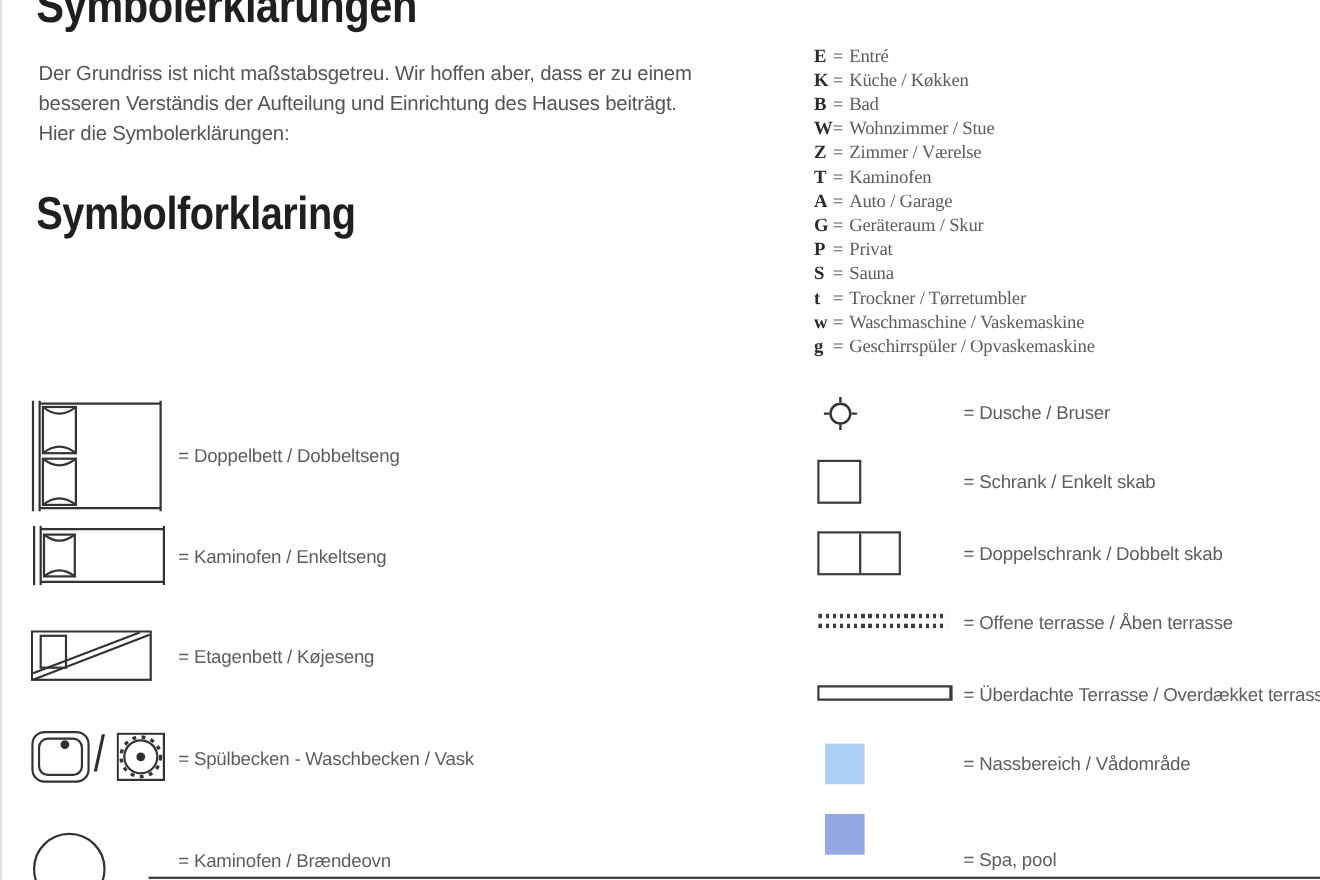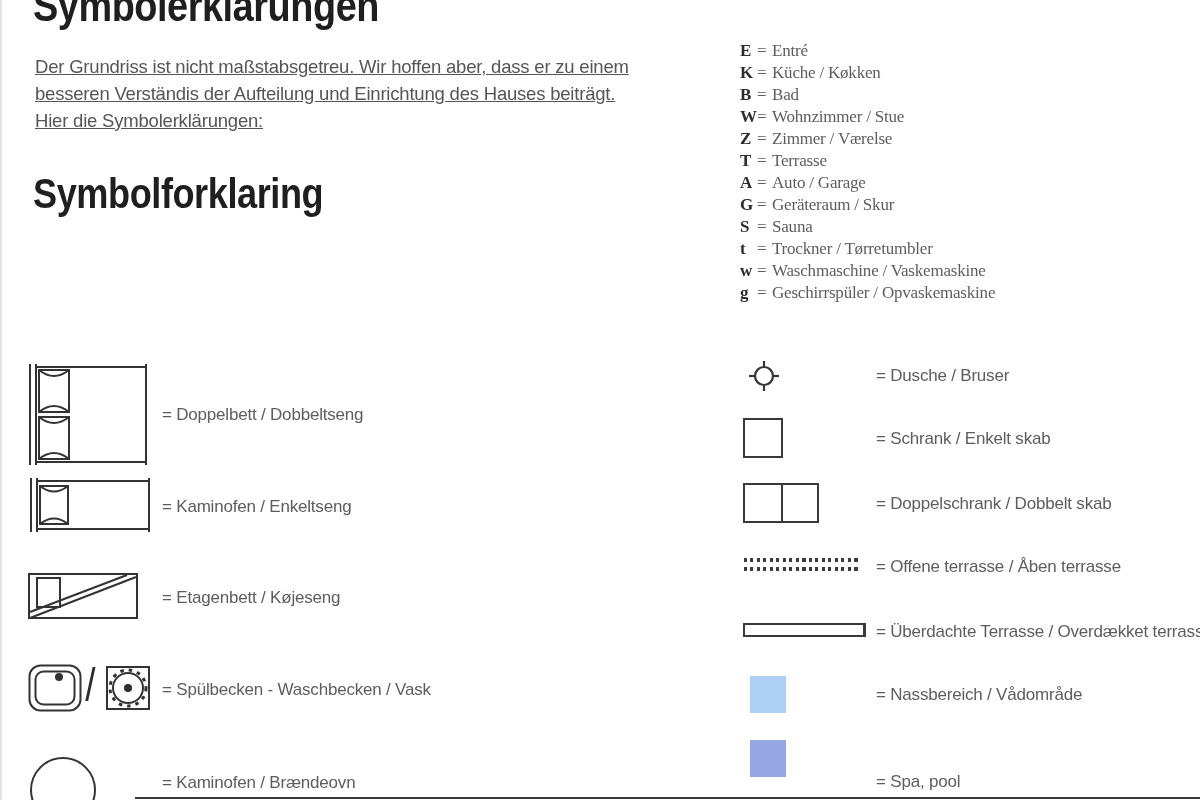--- a/index.html
+++ b/index.html
@@ -15,21 +15,21 @@
     font-size:44px;font-weight:bold;color:#1f1f1f;letter-spacing:-0.5px;
     transform:scaleX(0.86);transform-origin:0 0;white-space:nowrap;
   }
   .h2{
     position:absolute;left:33px;top:170px;margin:0;
     font-size:42px;font-weight:bold;color:#1f1f1f;letter-spacing:-0.5px;
     transform:scaleX(0.86);transform-origin:0 0;white-space:nowrap;
   }
   .para{
     position:absolute;margin:0;font-size:18.5px;line-height:27px;color:#555;
-    letter-spacing:-0.2px;white-space:pre-line;text-decoration:underline;
+    letter-spacing:-0.2px;white-space:pre-line;
   }
   #intro-de{left:35px;top:53px;width:620px;}
   #intro-da{left:35px;top:244px;width:660px;}
 
   .sym-label{
     position:absolute;font-size:17px;color:#5d5d5d;letter-spacing:-0.2px;white-space:nowrap;
   }
 
   
   .abs{position:absolute;}
@@ -128,23 +128,24 @@
 
   <div class="stove-circle"></div>
   <div class="sym-label" style="left:162px;top:773px">= Kaminofen / Brændeovn</div>
 
   <div id="letters">
     <div class="letter-row"><span class="lt">E</span><span class="eq">=</span><span class="lb">Entré</span></div>
     <div class="letter-row"><span class="lt">K</span><span class="eq">=</span><span class="lb">Küche / Køkken</span></div>
     <div class="letter-row"><span class="lt">B</span><span class="eq">=</span><span class="lb">Bad</span></div>
     <div class="letter-row"><span class="lt">W</span><span class="eq">=</span><span class="lb">Wohnzimmer / Stue</span></div>
     <div class="letter-row"><span class="lt">Z</span><span class="eq">=</span><span class="lb">Zimmer / Værelse</span></div>
-    <div class="letter-row"><span class="lt">T</span><span class="eq">=</span><span class="lb">Terrasse</span></div>
+    <div class="letter-row"><span class="lt">T</span><span class="eq">=</span><span class="lb">Kaminofen</span></div>
     <div class="letter-row"><span class="lt">A</span><span class="eq">=</span><span class="lb">Auto / Garage</span></div>
     <div class="letter-row"><span class="lt">G</span><span class="eq">=</span><span class="lb">Geräteraum / Skur</span></div>
+    <div class="letter-row"><span class="lt">P</span><span class="eq">=</span><span class="lb">Privat</span></div>
     <div class="letter-row"><span class="lt">S</span><span class="eq">=</span><span class="lb">Sauna</span></div>
     <div class="letter-row"><span class="lt">t</span><span class="eq">=</span><span class="lb">Trockner / Tørretumbler</span></div>
     <div class="letter-row"><span class="lt">w</span><span class="eq">=</span><span class="lb">Waschmaschine / Vaskemaskine</span></div>
     <div class="letter-row"><span class="lt">g</span><span class="eq">=</span><span class="lb">Geschirrspüler / Opvaskemaskine</span></div>
   </div>
 
   <svg class="abs" style="left:748px;top:360px" width="32" height="32" viewBox="0 0 32 32">
     <g class="stroke" stroke-width="2.2">
       <circle cx="16" cy="16" r="9"></circle>
       <line x1="16" y1="1" x2="16" y2="6"></line>

